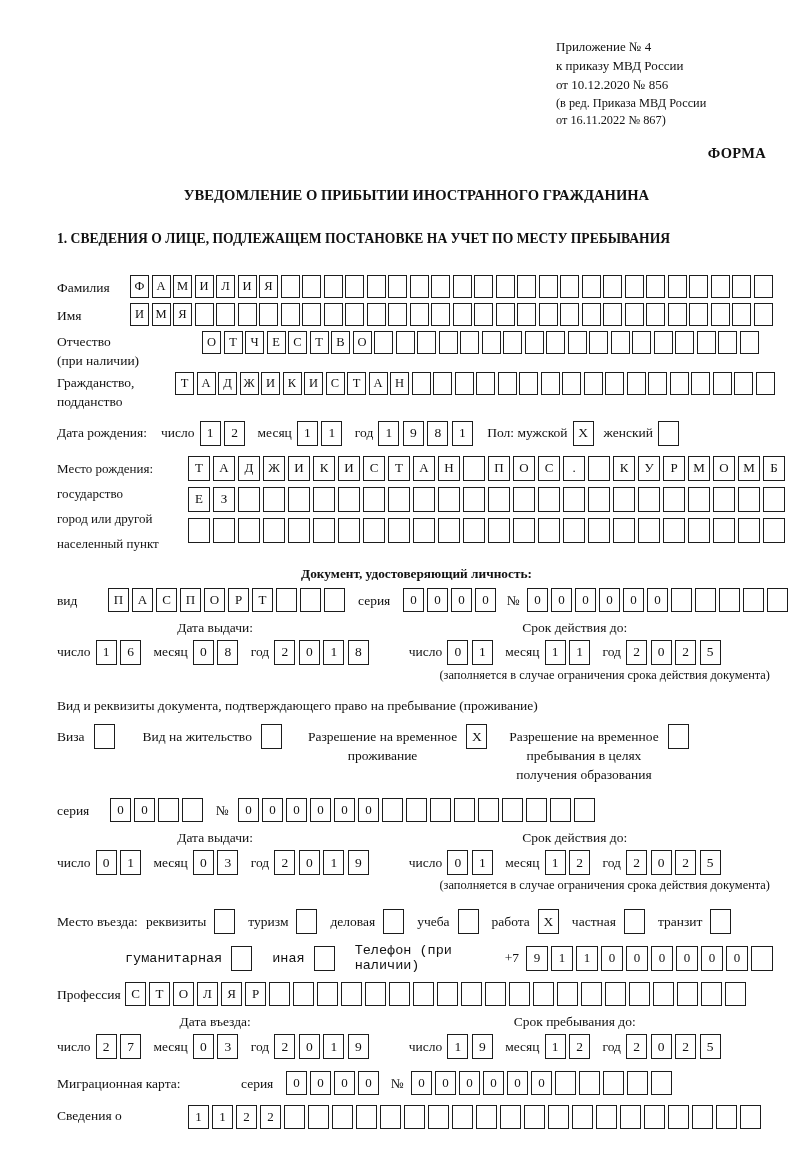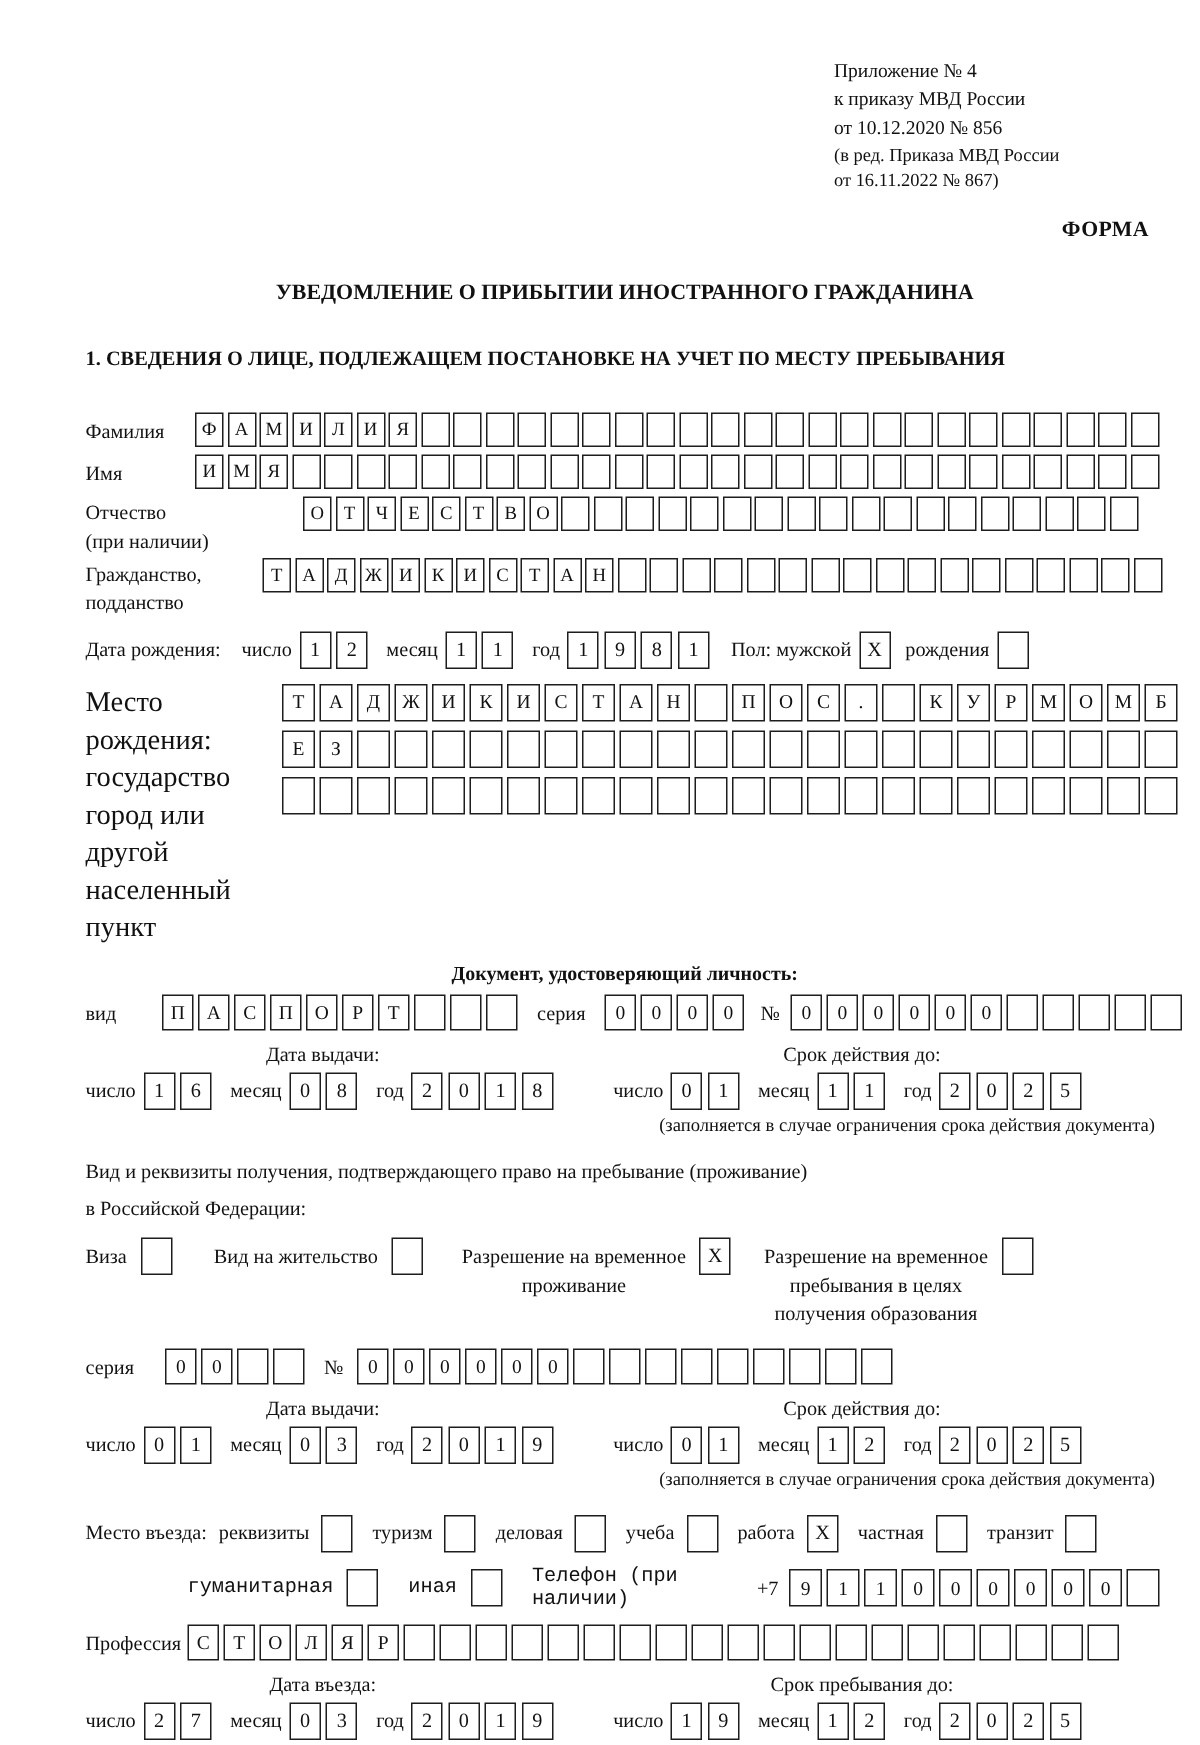--- a/index.html
+++ b/index.html
@@ -36,21 +36,21 @@
   .dg .cells:last-child{margin-right:0;}
 
   .two-col{display:flex;margin-top:8px;}
   .col-l{width:44%;text-align:center;font-size:13.5px;}
   .col-r{width:56%;text-align:center;font-size:13.5px;}
   .dates-row{display:flex;margin-top:4px;}
   .dates-row .dg.right{margin-left:auto;margin-right:52px;}
   .note-r{text-align:right;font-size:12.4px;margin:3px 6px 10px 0;}
 
   .bp-wrap{display:flex;margin:8px 0 10px 0;}
-  .bp-lbls{width:131px;font-size:19px;line-height:25px;flex:0 0 auto;}
+  .bp-lbls{width:131px;font-size:13px;line-height:25px;flex:0 0 auto;}
   .bp-rows .cells{margin-bottom:6px;}
 
   .doc-head{text-align:center;font-weight:bold;font-size:13.3px;margin:4px 0 6px 0;}
 
   .textline{font-size:13.5px;line-height:1.9;}
   .opt-row{display:flex;align-items:flex-start;margin-top:6px;}
   .opt{display:flex;align-items:flex-start;}
   .opt .olbl{font-size:13.5px;line-height:19px;padding-top:3px;margin-right:9px;}
   .opt .multi{text-align:center;}
   .purpose-row{display:flex;align-items:center;margin-top:16px;}
@@ -244,21 +244,21 @@
       </div>
     <span class="dlbl">год</span>
     <div class="cells dt">
         <div class="cell">1</div>
         <div class="cell">9</div>
         <div class="cell">8</div>
         <div class="cell">1</div>
       </div>
     <span class="dlbl" style="margin-left:2px;">Пол: мужской</span>
     <span class="cb">X</span>
-    <span class="dlbl" style="margin-left:10px;">рождения</span>
+    <span class="dlbl" style="margin-left:10px;">женский</span>
     <span class="cb"></span>
   </div>
 
   <div class="bp-wrap">
     <div class="bp-lbls">
       <div>Место рождения:</div>
       <div>государство</div>
       <div>город или другой</div>
       <div>населенный пункт</div>
     </div>
@@ -422,22 +422,21 @@
       <div class="cells dt">
           <div class="cell">2</div>
           <div class="cell">0</div>
           <div class="cell">2</div>
           <div class="cell">5</div>
         </div>
     </div>
   </div>
   <div class="note-r">(заполняется в случае ограничения срока действия документа)</div>
 
-  <div class="textline">Вид и реквизиты получения, подтверждающего право на пребывание (проживание)</div>
-  <div class="textline">в Российской Федерации:</div>
+  <div class="textline">Вид и реквизиты документа, подтверждающего право на пребывание (проживание)</div>
 
   <div class="opt-row">
     <div class="opt">
       <span class="olbl">Виза</span>
       <span class="cb"></span>
     </div>
     <div class="opt" style="margin-left:28px;">
       <span class="olbl">Вид на жительство</span>
       <span class="cb"></span>
     </div>

